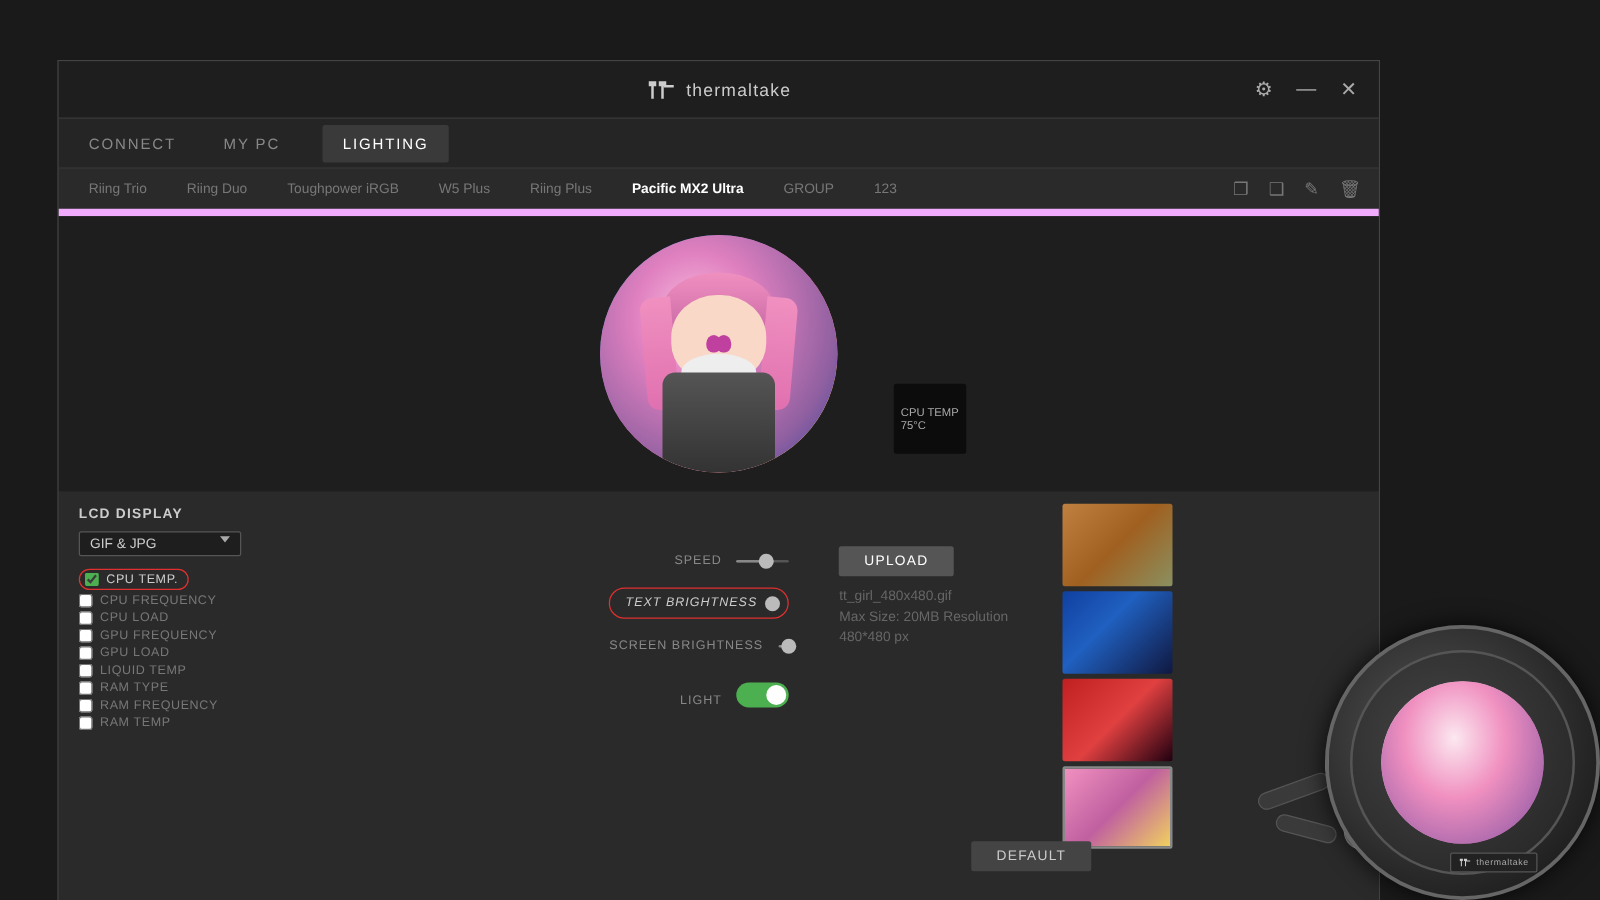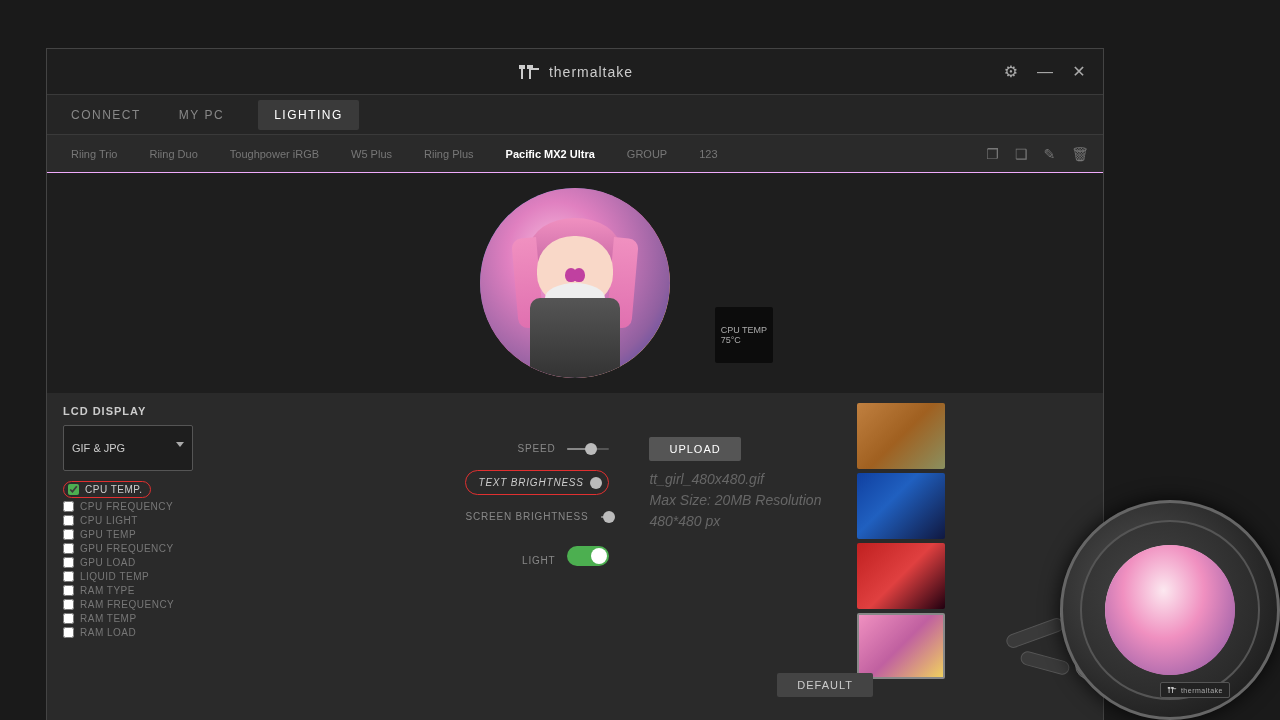--- a/index.html
+++ b/index.html
@@ -93,21 +93,21 @@
     }
 
     
     .device-tabs {
       background: #2a2a2a;
       height: 38px;
       display: flex;
       align-items: center;
       padding: 0 10px;
       gap: 4px;
-      border-bottom: 1px solid #f0abfc;
+      border-bottom: 6px solid #f0abfc;
     }
     .device-tab {
       color: #777;
       font-size: 11px;
       cursor: pointer;
       padding: 6px 14px;
       white-space: nowrap;
     }
     .device-tab.active {
       color: #fff;
@@ -250,21 +250,21 @@
       margin-bottom: 8px;
     }
     .dropdown-row {
       margin-bottom: 10px;
     }
     .dropdown {
       background: #1e1e1e;
       border: 1px solid #555;
       color: #ccc;
       font-size: 11px;
-      padding: 16px 8px;
+      padding: 3px 8px;
       width: 130px;
       display: flex;
       align-items: flex-start;
       justify-content: space-between;
       cursor: pointer;
       border-radius: 2px;
     }
     .dropdown-arrow {
       width: 0; height: 0;
       border-left: 4px solid transparent;
@@ -385,23 +385,22 @@
       color: #fff;
       border: none;
       padding: 6px 20px;
       font-size: 11px;
       letter-spacing: 1px;
       cursor: pointer;
       border-radius: 2px;
     }
     .upload-info {
       color: #666;
-      font-size: 14px;
+      font-size: 11px;
       line-height: 1.5;
-      font-style: italic;
     }
 
     
     .thumbnails-section {
       padding: 10px;
       display: flex;
       flex-wrap: wrap;
       gap: 4px;
       align-content: flex-start;
       width: 200px;
@@ -656,25 +655,21 @@
             <input type="checkbox" checked="" style="">
             <span class="checkbox-label">CPU TEMP.</span>
           </span>
         </div>
         <div class="checkbox-item">
           <input type="checkbox" style="">
           <span class="checkbox-label">CPU FREQUENCY</span>
         </div>
         <div class="checkbox-item">
           <input type="checkbox" style="">
-          <span class="checkbox-label">CPU LIGHT</span>
-        </div>
-        <div class="checkbox-item">
-          <input type="checkbox" style="">
-          <span class="checkbox-label">GPU TEMP</span>
+          <span class="checkbox-label">CPU LOAD</span>
         </div>
         <div class="checkbox-item">
           <input type="checkbox" style="">
           <span class="checkbox-label">GPU FREQUENCY</span>
         </div>
         <div class="checkbox-item">
           <input type="checkbox" style="">
           <span class="checkbox-label">GPU LOAD</span>
         </div>
         <div class="checkbox-item">
@@ -685,24 +680,20 @@
           <input type="checkbox" style="">
           <span class="checkbox-label">RAM TYPE</span>
         </div>
         <div class="checkbox-item">
           <input type="checkbox" style="">
           <span class="checkbox-label">RAM FREQUENCY</span>
         </div>
         <div class="checkbox-item">
           <input type="checkbox" style="">
           <span class="checkbox-label">RAM TEMP</span>
-        </div>
-        <div class="checkbox-item">
-          <input type="checkbox" style="">
-          <span class="checkbox-label">RAM LOAD</span>
         </div>
       </div>
     </div>
 
     <div class="sliders-section">
 
       <div class="slider-row">
         <span class="slider-label">SPEED</span>
         <div class="slider-track-container">
           <div class="slider-track">

